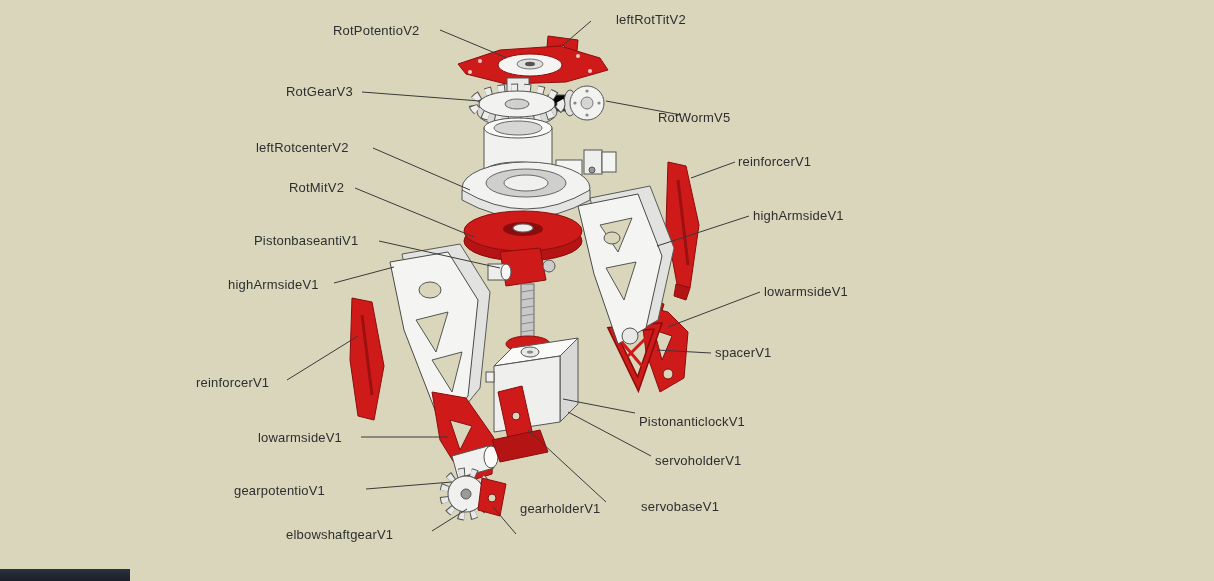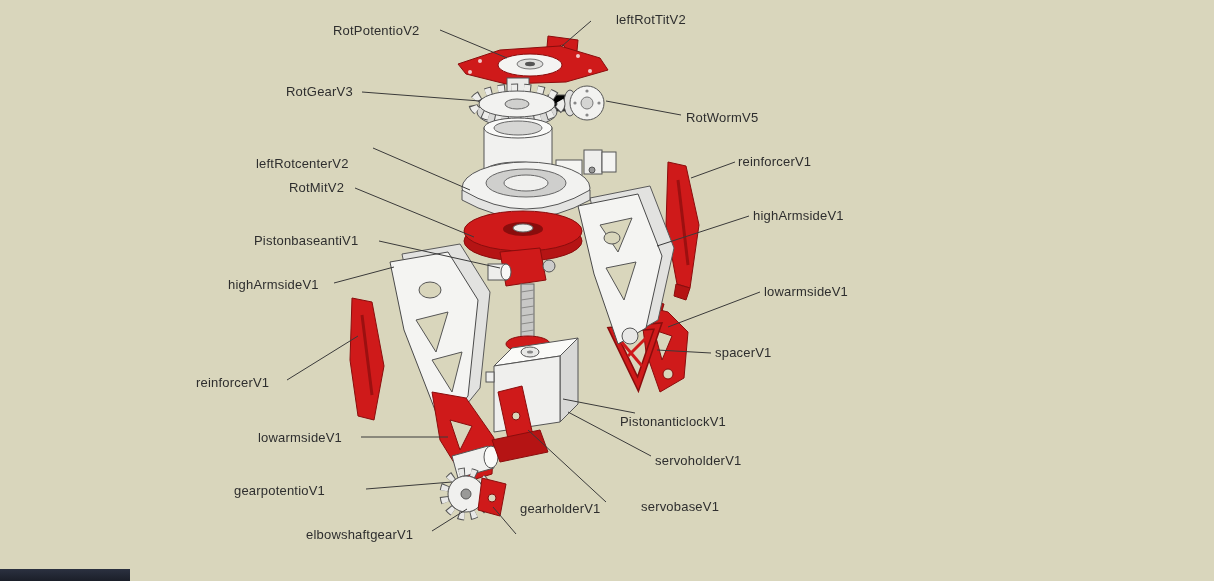--- a/index.html
+++ b/index.html
@@ -208,32 +208,32 @@
       <line x1="366" y1="489" x2="452" y2="482"></line>
       <line x1="606" y1="502" x2="528" y2="430"></line>
       <line x1="432" y1="531" x2="467" y2="509"></line>
       <line x1="516" y1="534" x2="493" y2="507"></line>
     </g>
   </svg>
 
   <div class="label" style="left:333px;top:23px">RotPotentioV2</div>
   <div class="label" style="left:616px;top:12px">leftRotTitV2</div>
   <div class="label" style="left:286px;top:84px">RotGearV3</div>
-  <div class="label" style="left:686px;top:110px">RotWormV5</div>
-  <div class="label" style="left:256px;top:156px">leftRotcenterV2</div>
+  <div class="label" style="left:658px;top:110px">RotWormV5</div>
+  <div class="label" style="left:256px;top:140px">leftRotcenterV2</div>
   <div class="label" style="left:738px;top:154px">reinforcerV1</div>
   <div class="label" style="left:289px;top:180px">RotMitV2</div>
   <div class="label" style="left:753px;top:208px">highArmsideV1</div>
   <div class="label" style="left:254px;top:233px">PistonbaseantiV1</div>
   <div class="label" style="left:228px;top:277px">highArmsideV1</div>
   <div class="label" style="left:764px;top:284px">lowarmsideV1</div>
   <div class="label" style="left:715px;top:345px">spacerV1</div>
   <div class="label" style="left:196px;top:375px">reinforcerV1</div>
-  <div class="label" style="left:620px;top:414px">PistonanticlockV1</div>
+  <div class="label" style="left:639px;top:414px">PistonanticlockV1</div>
   <div class="label" style="left:258px;top:430px">lowarmsideV1</div>
   <div class="label" style="left:655px;top:453px">servoholderV1</div>
   <div class="label" style="left:234px;top:483px">gearpotentioV1</div>
   <div class="label" style="left:641px;top:499px">servobaseV1</div>
-  <div class="label" style="left:306px;top:527px">elbowshaftgearV1</div>
+  <div class="label" style="left:286px;top:527px">elbowshaftgearV1</div>
   <div class="label" style="left:520px;top:501px">gearholderV1</div>
 
   <div class="bottom-bar"></div>
 </div>
 
 </body></html>

